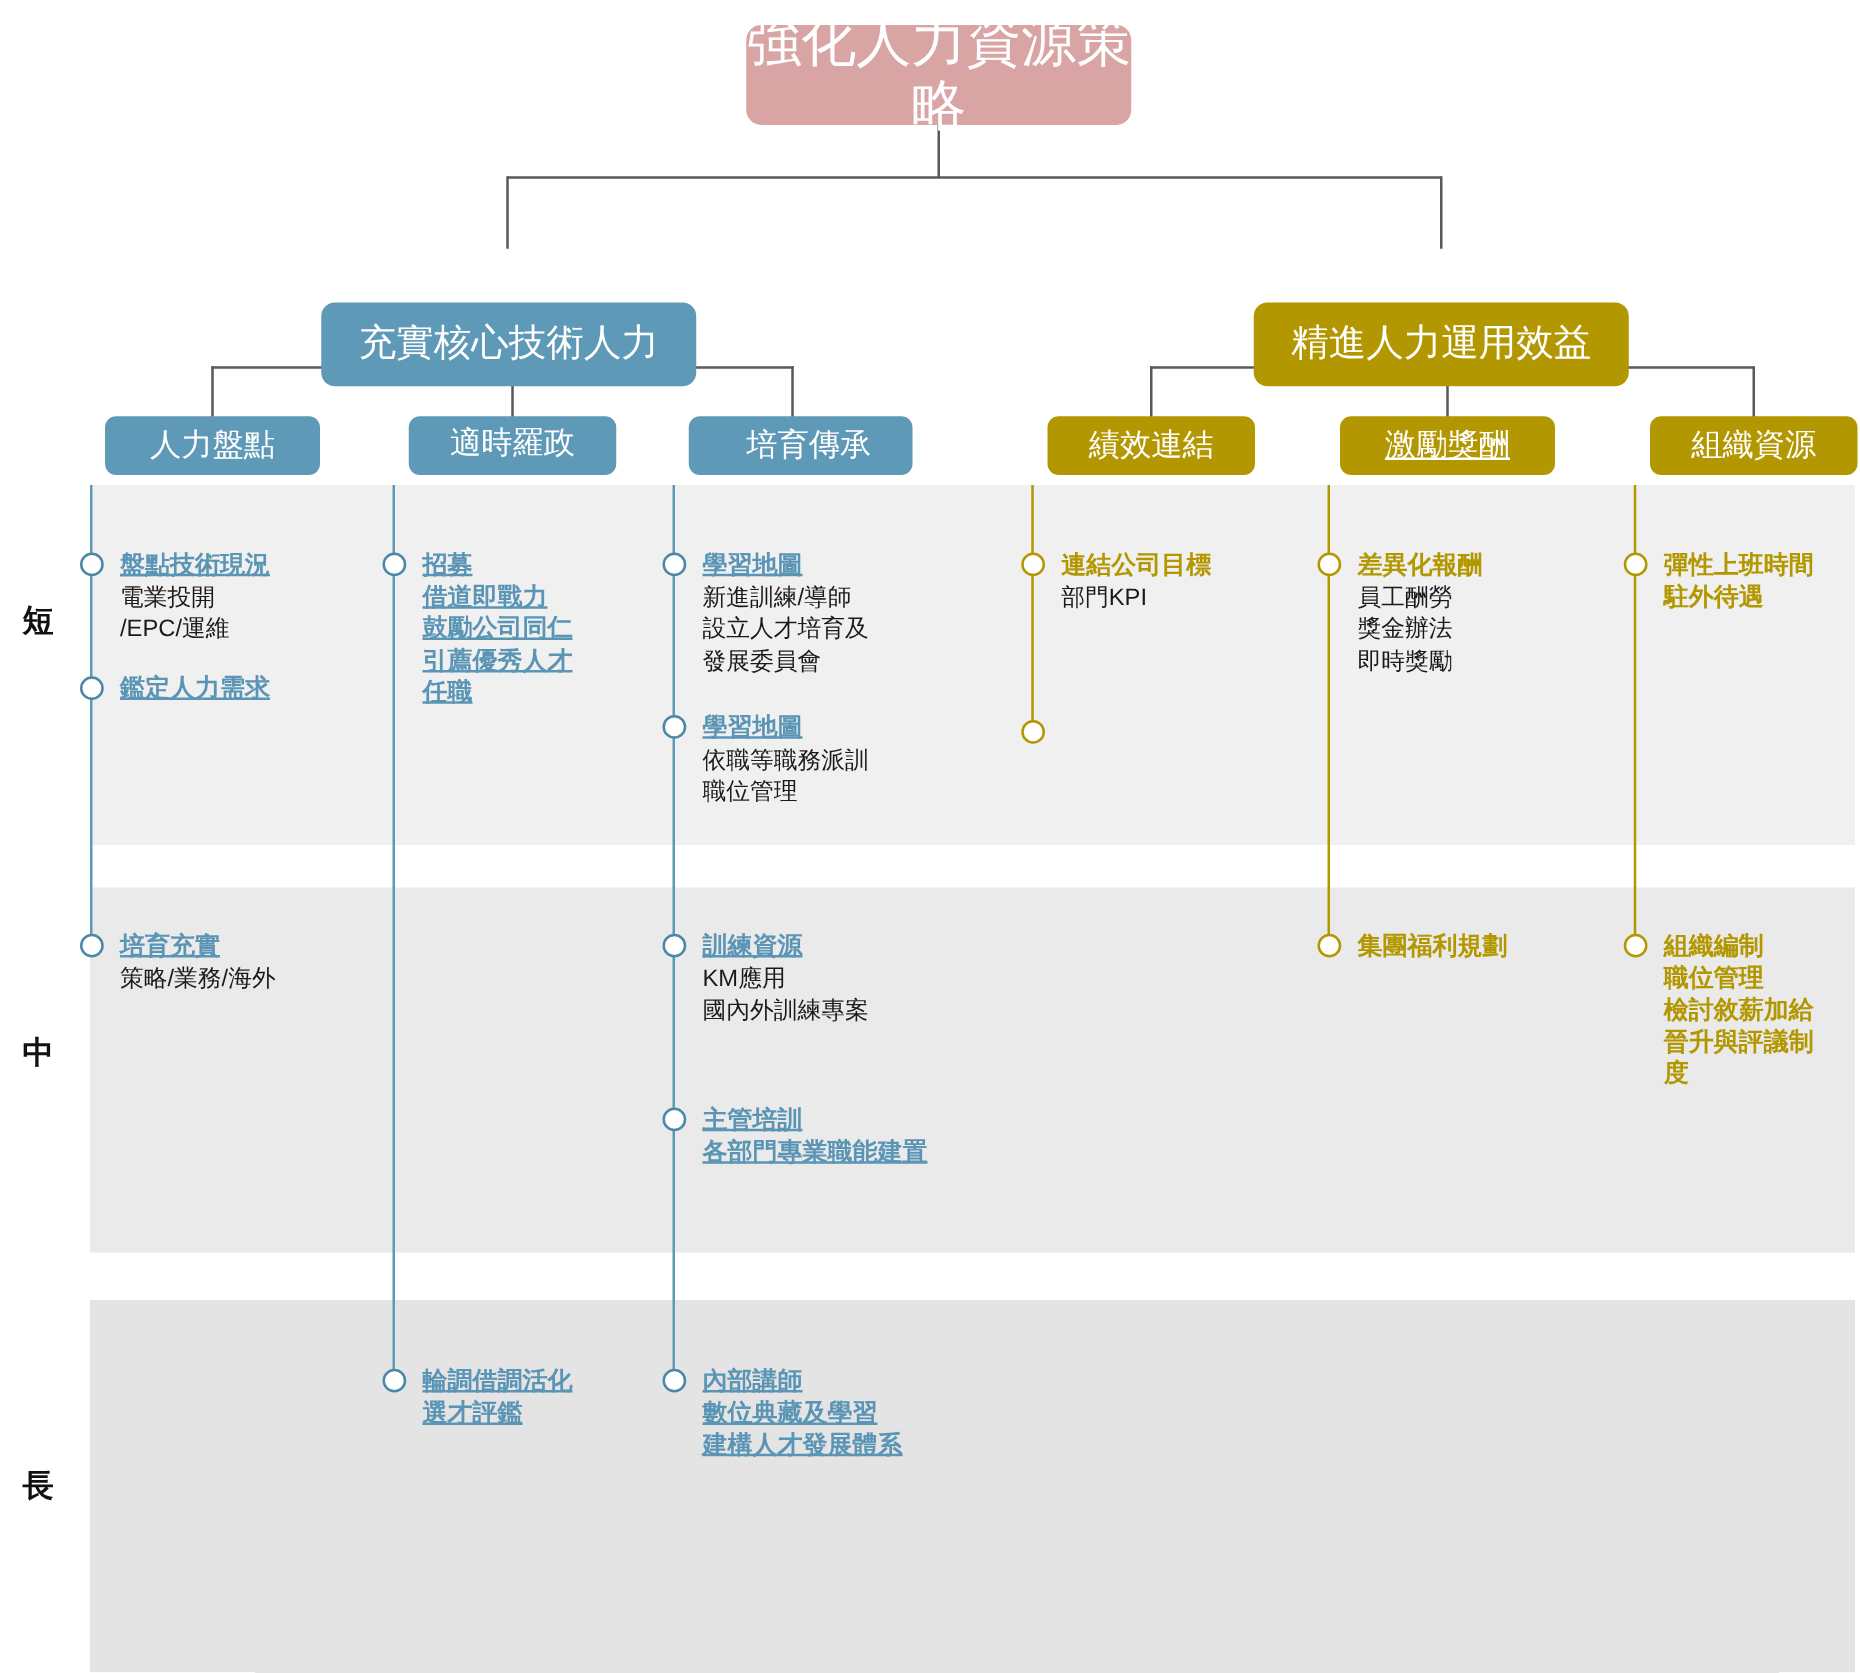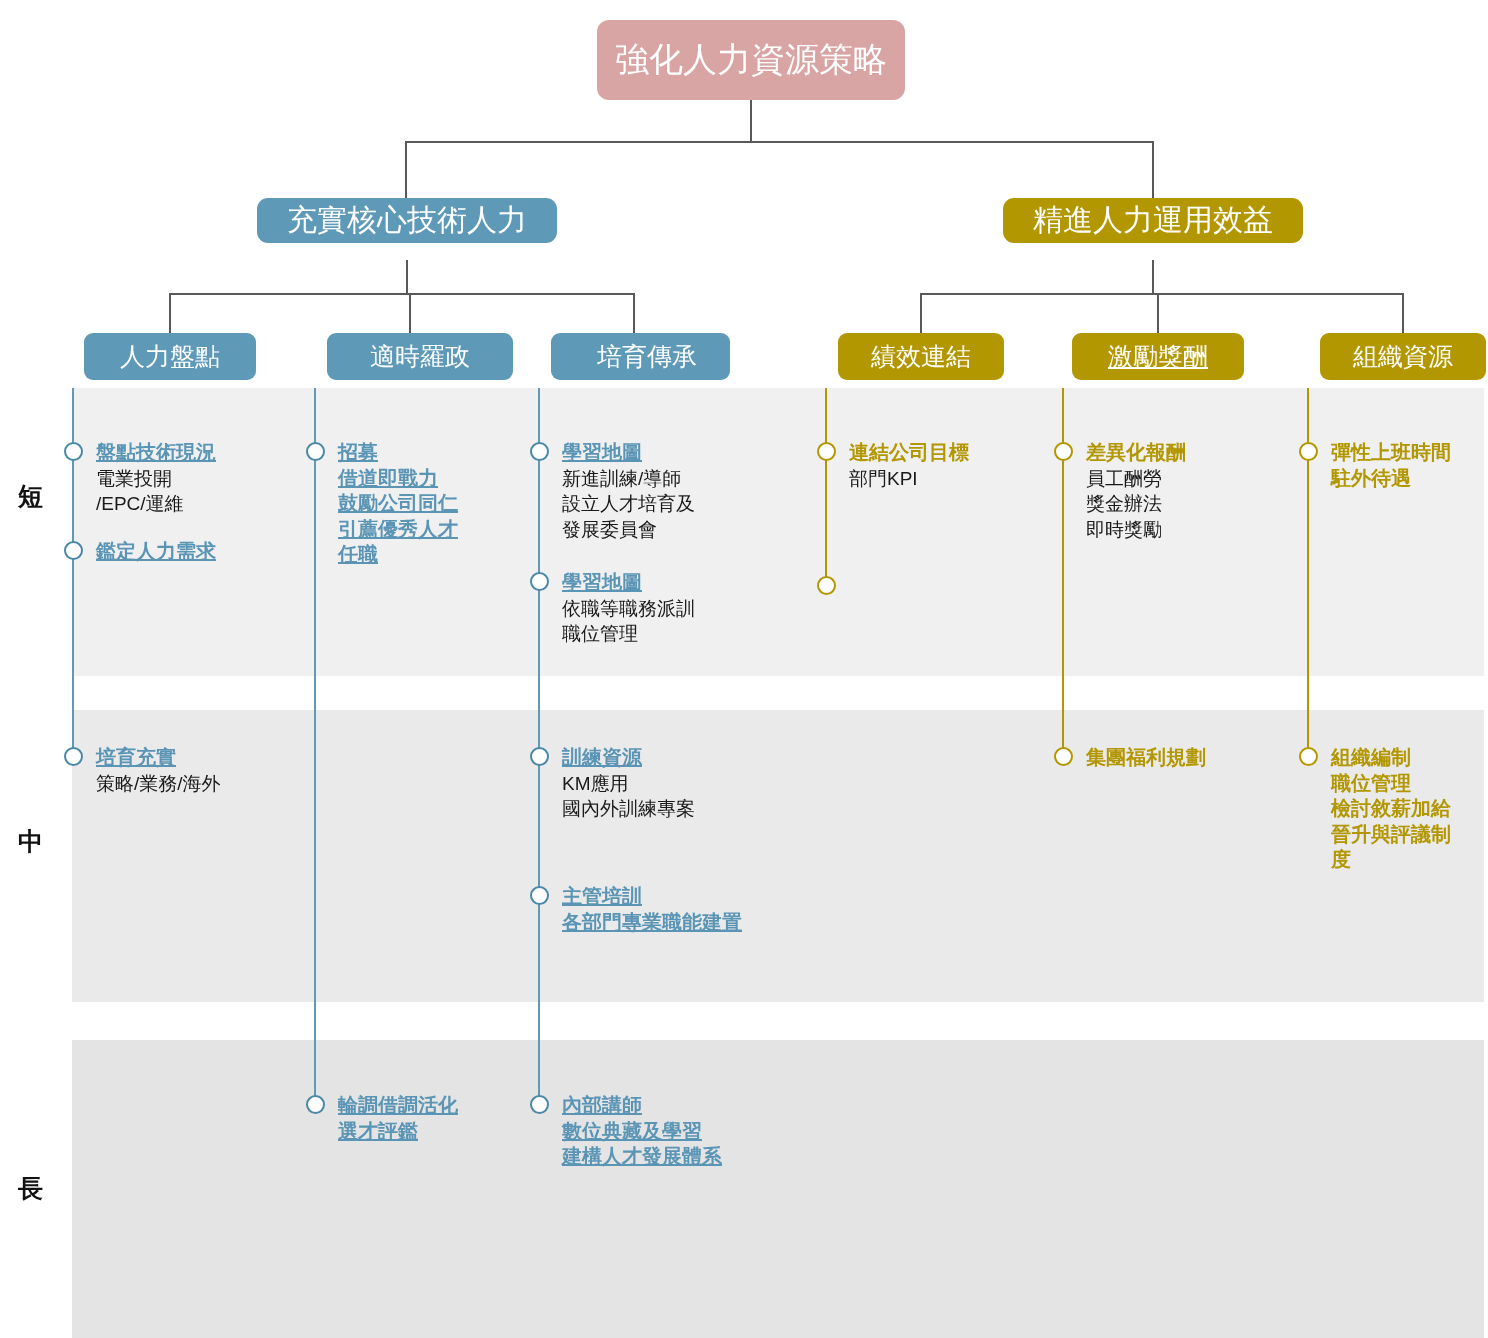--- a/index.html
+++ b/index.html
@@ -14,29 +14,29 @@
 
   
   .row-label{position:absolute;left:18px;font-size:25px;font-weight:bold;color:#111;}
   #label-short{top:480px;}
   #label-mid{top:825px;}
   #label-long{top:1172px;}
 
   
   .node{position:absolute;display:flex;align-items:center;justify-content:center;
         border-radius:12px;color:#fff;text-align:center;line-height:1.15;}
-  #node-root{left:597px;top:20px;width:308px;height:80px;background:#d9a4a4;font-size:34px;text-align:center;}
-  .node-l2{height:45px;font-size:30px;border-radius:11px;}
+  #node-root{left:597px;top:20px;width:308px;height:80px;background:#d9a4a4;font-size:44px;text-align:center;}
+  .node-l2{height:67px;font-size:30px;border-radius:11px;margin-top:44px;}
   #node-blue{left:257px;top:198px;width:300px;background:#5e9ab8;}
   #node-gold{left:1003px;top:198px;width:300px;background:#b39700;}
   .node-l3{height:47px;font-size:25px;border-radius:9px;}
   .n-blue{background:#5e9ab8;}
   .n-gold{background:#b39700;}
   #node-c1{left:84px;top:333px;width:172px;}
-  #node-c2{left:327px;top:333px;width:186px;}
+  #node-c2{left:327px;top:333px;width:166px;font-family:Liberation Mono, monospace;}
   #node-c3{left:551px;top:333px;width:166px;padding-left:13px;}
   #node-c4{left:838px;top:333px;width:166px;}
   #node-c5{left:1072px;top:333px;width:172px;text-decoration:underline;}
   #node-c6{left:1320px;top:333px;width:166px;}
 
   
   .conn{position:absolute;background:#595959;}
   .v{width:2px;}
   .h{height:2px;}
 

